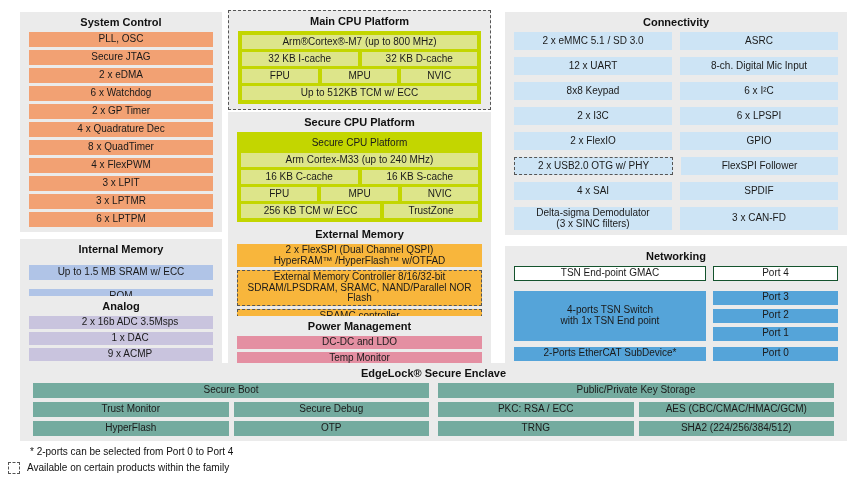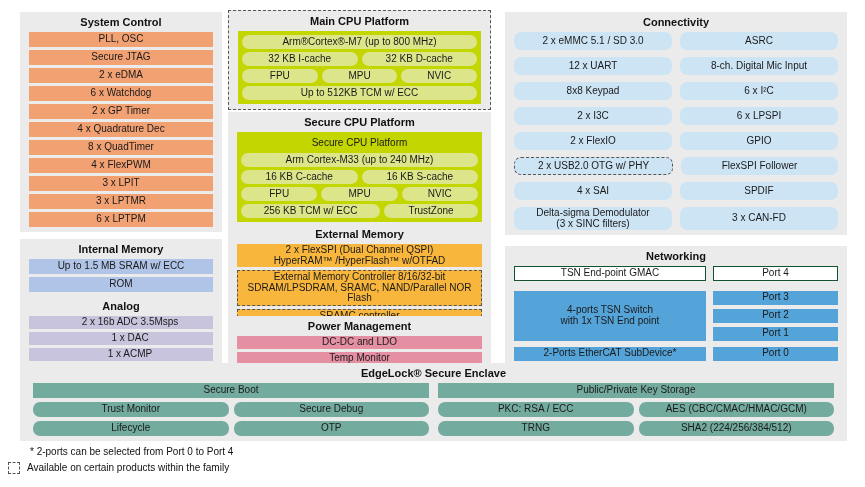--- a/index.html
+++ b/index.html
@@ -8,28 +8,28 @@
     font-family:"Liberation Sans",sans-serif;color:#1a1a1a;
   }
   .sec{position:absolute;background:var(--section-bg);padding:0 9px 5px;box-sizing:border-box;}
   .sec-title{font-size:11px;font-weight:bold;text-align:center;padding:4px 0 4px;color:#111;}
   .blk{
     display:flex;align-items:center;justify-content:center;text-align:center;
     font-size:10px;line-height:10.5px;min-height:15px;box-sizing:border-box;padding:1px 2px;
   }
   .vlist{display:flex;flex-direction:column;gap:3px;}
   .brow{display:flex;gap:5px;}
-  .brow>.blk{flex:1;border-radius:7px;}
+  .brow>.blk{flex:1;}
   .dashed{border:1px dashed #555;}
 
   
   #system-control{left:20px;top:12px;width:202px;}
   .sysctl{background:var(--system-control-block);}
   #internal-memory{left:20px;top:239px;width:202px;}
-  .imem{background:var(--internal-memory-block);}
+  .imem{background:var(--internal-memory-block);margin-top:6px;}
   #analog{left:20px;top:296px;width:202px;}
   .ana{background:var(--analog-block);min-height:13px;padding-left:20px;}
 
   
   #main-cpu{left:228px;top:10px;width:263px;border:1px dashed #555;}
   #secure-cpu{left:228px;top:112px;width:263px;}
   .cpu-block{background:var(--cpu-platform-bg);padding:4px;display:flex;flex-direction:column;gap:3px;}
   .cpu-block .brow{gap:4px;}
   .lg{background:var(--cpu-inner-block);min-height:14px;}
   .cpu-inner-title{font-size:10px;text-align:center;padding:1px 0 2px;}
@@ -96,21 +96,21 @@
       <div class="blk imem">Up to 1.5 MB SRAM w/ ECC</div>
       <div class="blk imem">ROM</div>
     </div>
 </div>
 
 <div class="sec" id="analog">
   <div class="sec-title">Analog</div>
   <div class="vlist">
       <div class="blk ana">2 x 16b ADC 3.5Msps</div>
       <div class="blk ana">1 x DAC</div>
-      <div class="blk ana">1 x ACMP</div>
+      <div class="blk ana">9 x ACMP</div>
     </div>
 </div>
 
 <div class="sec" id="main-cpu">
   <div class="sec-title">Main CPU Platform</div>
   <div class="cpu-block">
       <div class="brow">
         <div class="blk lg">Arm®Cortex®-M7 (up to 800 MHz)</div>
       </div>
       <div class="brow">
@@ -227,21 +227,21 @@
 <div class="sec" id="edgelock">
   <div class="sec-title">EdgeLock® Secure Enclave</div>
   <div class="el-grid">
     <div class="el-half">
       <div class="blk teal">Secure Boot</div>
     <div class="brow">
           <div class="blk teal">Trust Monitor</div>
           <div class="blk teal">Secure Debug</div>
         </div>
         <div class="brow">
-          <div class="blk teal">Lifecycle</div>
+          <div class="blk teal">HyperFlash</div>
           <div class="blk teal">OTP</div>
         </div>
       </div>
     <div class="el-half">
       <div class="blk teal">Public/Private Key Storage</div>
     <div class="brow">
           <div class="blk teal">PKC: RSA / ECC</div>
           <div class="blk teal">AES (CBC/CMAC/HMAC/GCM)</div>
         </div>
         <div class="brow">

